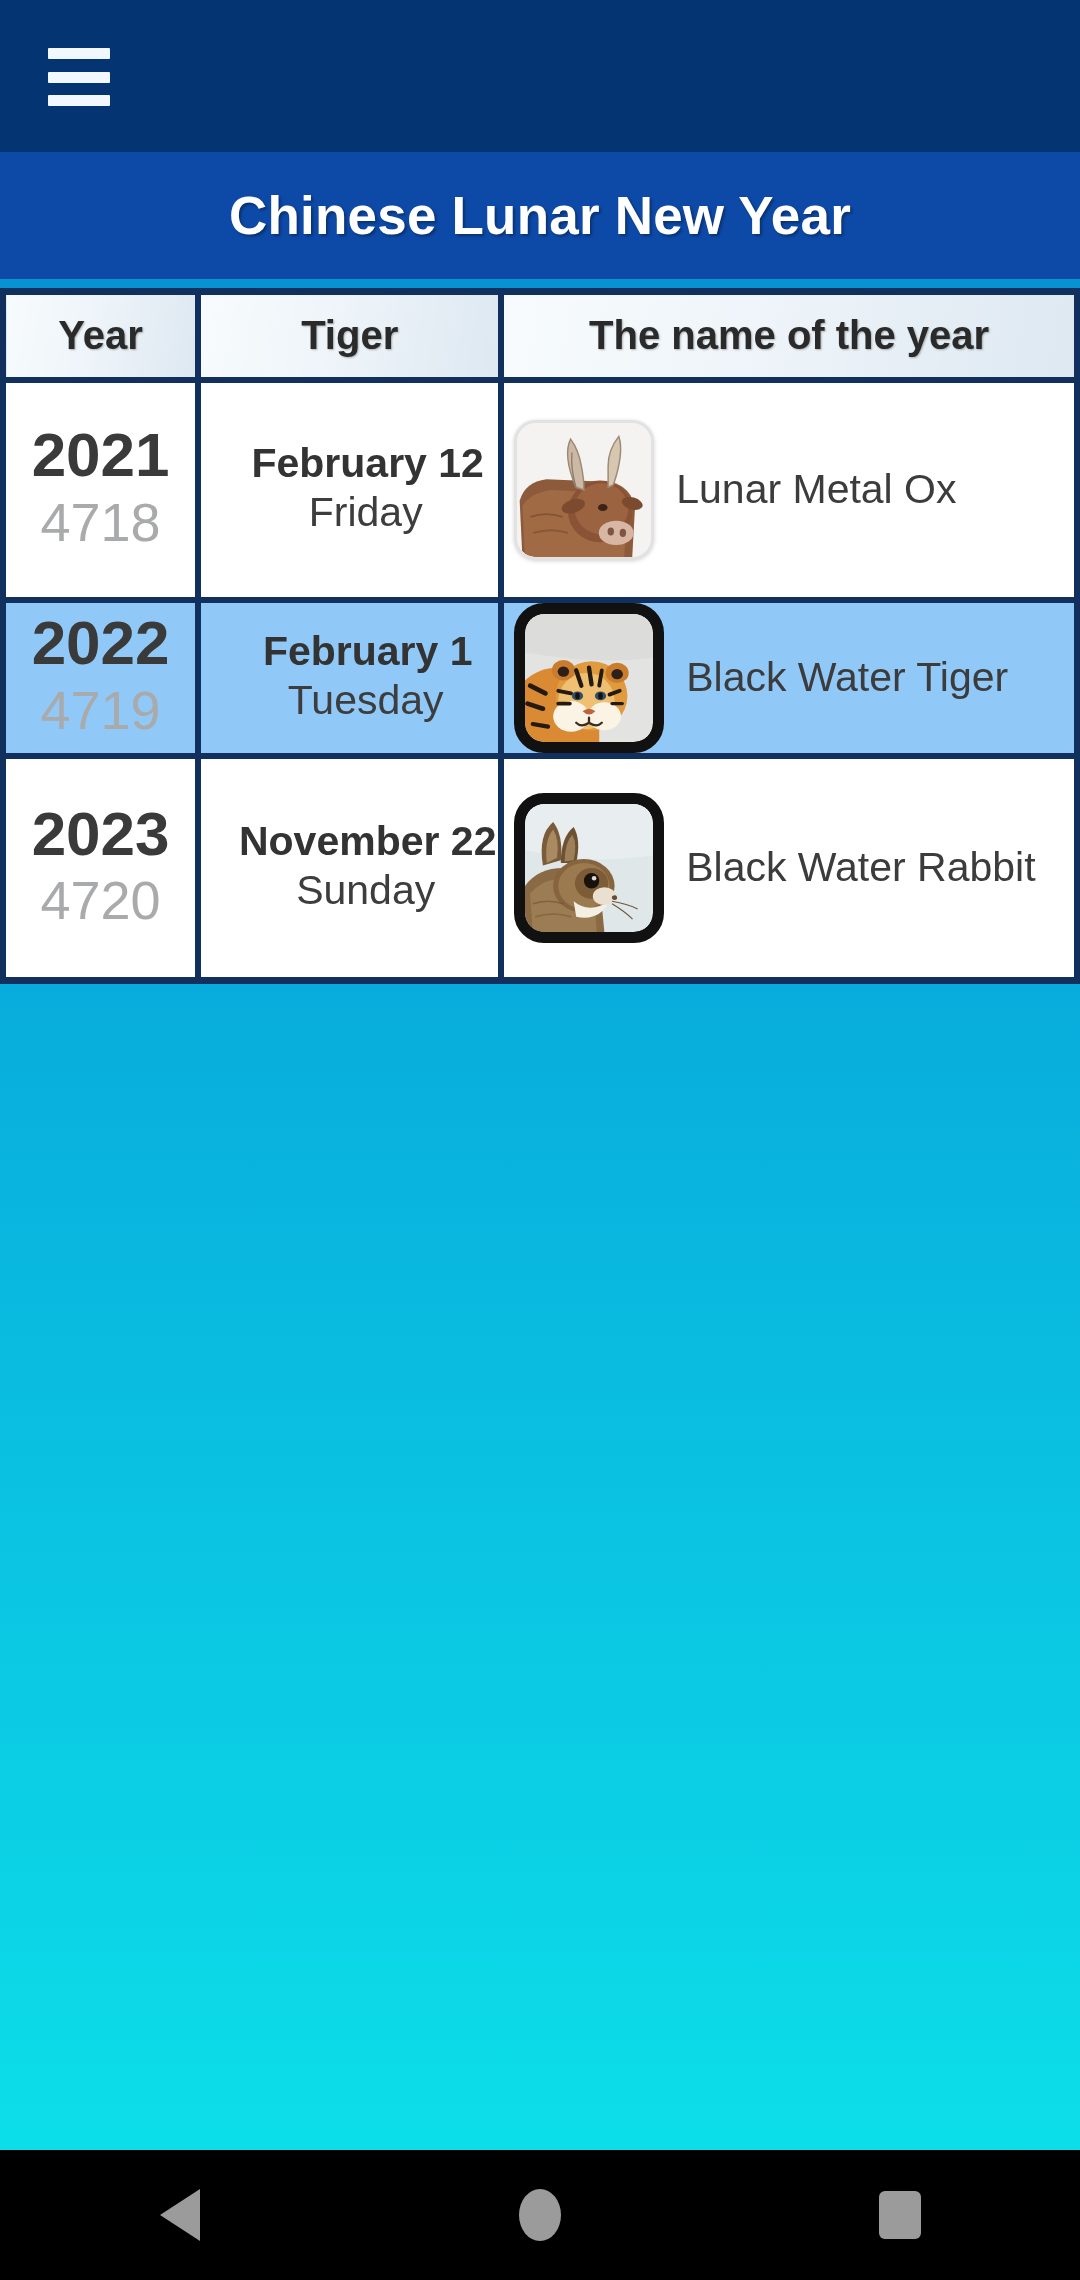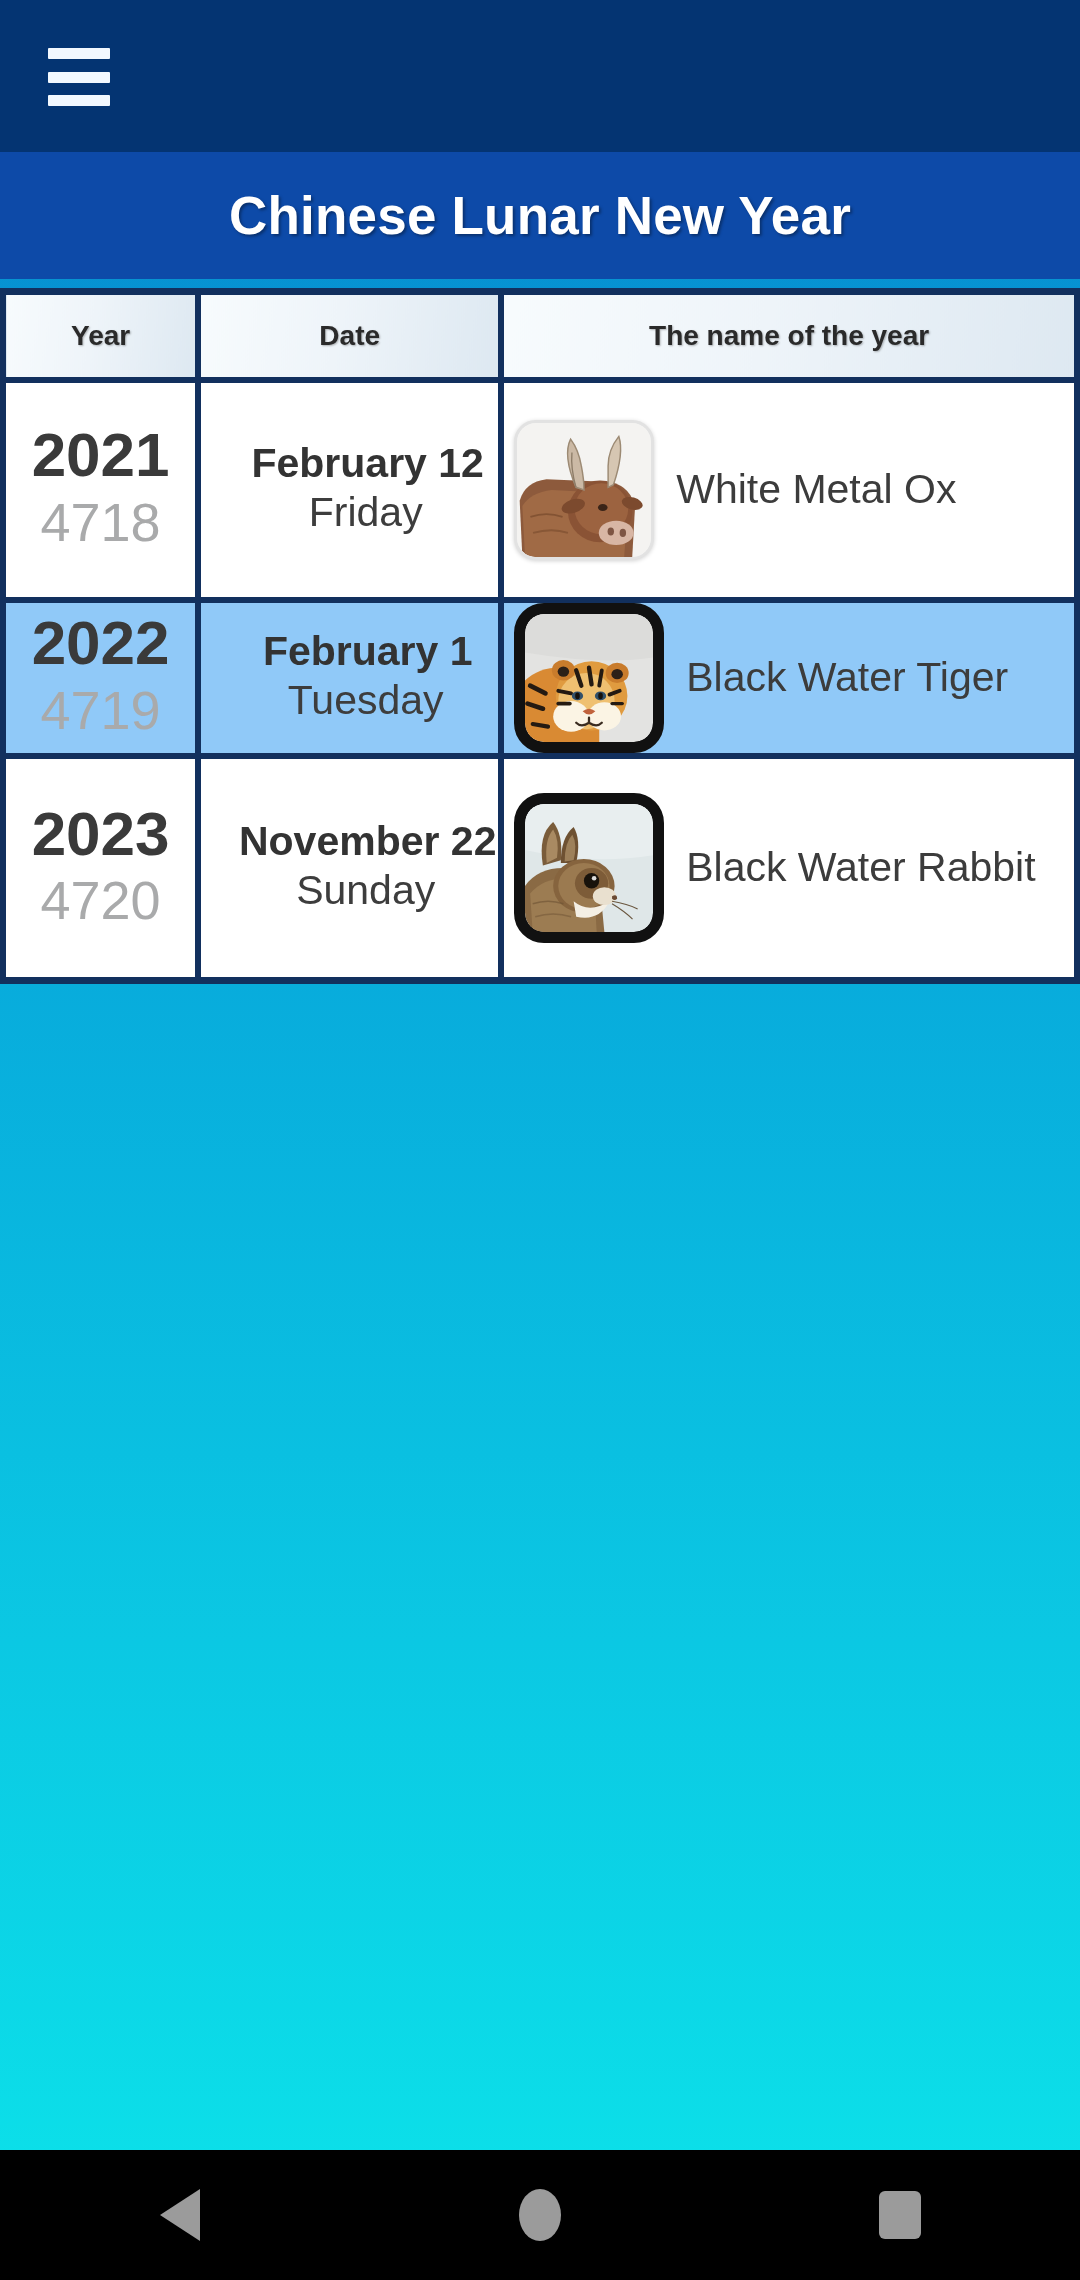--- a/index.html
+++ b/index.html
@@ -72,21 +72,21 @@
     border-right: 6px solid #12305e;
     border-bottom: 6px solid #12305e;
     vertical-align: middle;
   }
   #table tr:last-child td { border-bottom: none; }
 
   thead th {
     height: 88px;
     background: linear-gradient(100deg, #f7fbfd 0%, #eef4f9 45%, #dde8f1 100%);
     color: #2a2a2a;
-    font-size: 28px;
+    font-size: 40px;
     font-weight: bold;
     text-align: center;
     text-shadow: 1px 1px 2px rgba(0,0,0,0.28);
   }
 
   tbody tr { background: #ffffff; }
   tbody tr.highlight { background: #90c9f8; }
   tbody tr.r1 td { height: 220px; }
   tbody tr.r2 td { height: 155px; }
   tbody tr.r3 td { height: 225px; }
@@ -195,21 +195,21 @@
 
   <table id="table">
     <colgroup>
       <col class="c-year">
       <col class="c-date">
       <col class="c-name">
     </colgroup>
     <thead>
       <tr>
         <th>Year</th>
-        <th>Date</th>
+        <th>Tiger</th>
         <th>The name of the year</th>
       </tr>
     </thead>
     <tbody>
 
       <tr class="r1">
         <td class="year-cell">
           <span class="year-greg">2021</span>
           <span class="year-lunar">4718</span>
         </td>
@@ -241,21 +241,21 @@
 
                   <path d="M44 48 Q34 24 40 12 Q46 20 48 32 Q50 42 50 50 Z" fill="#cbb9a5" stroke="#9c8a74" stroke-width="1.1"></path>
                   <path d="M72 46 Q80 22 76 10 Q68 20 68 32 Q68 40 68 48 Z" fill="#d6c6b2" stroke="#9c8a74" stroke-width="1.1"></path>
                   <path d="M44 48 Q40 34 41 22" stroke="#8d7c68" stroke-width="1" fill="none"></path>
 
                   <path d="M10 70 Q22 66 34 70" stroke="#6f4428" stroke-width="1.4" fill="none" opacity="0.6"></path>
                   <path d="M12 82 Q26 78 38 82" stroke="#6f4428" stroke-width="1.4" fill="none" opacity="0.5"></path>
                 </svg>
               </div>
             </div>
-            <span class="name-text">White Metal Ox</span>
+            <span class="name-text">Lunar Metal Ox</span>
           </div>
         </td>
       </tr>
 
       <tr class="r2 highlight">
         <td class="year-cell">
           <span class="year-greg">2022</span>
           <span class="year-lunar">4719</span>
         </td>
         <td class="date-cell">

